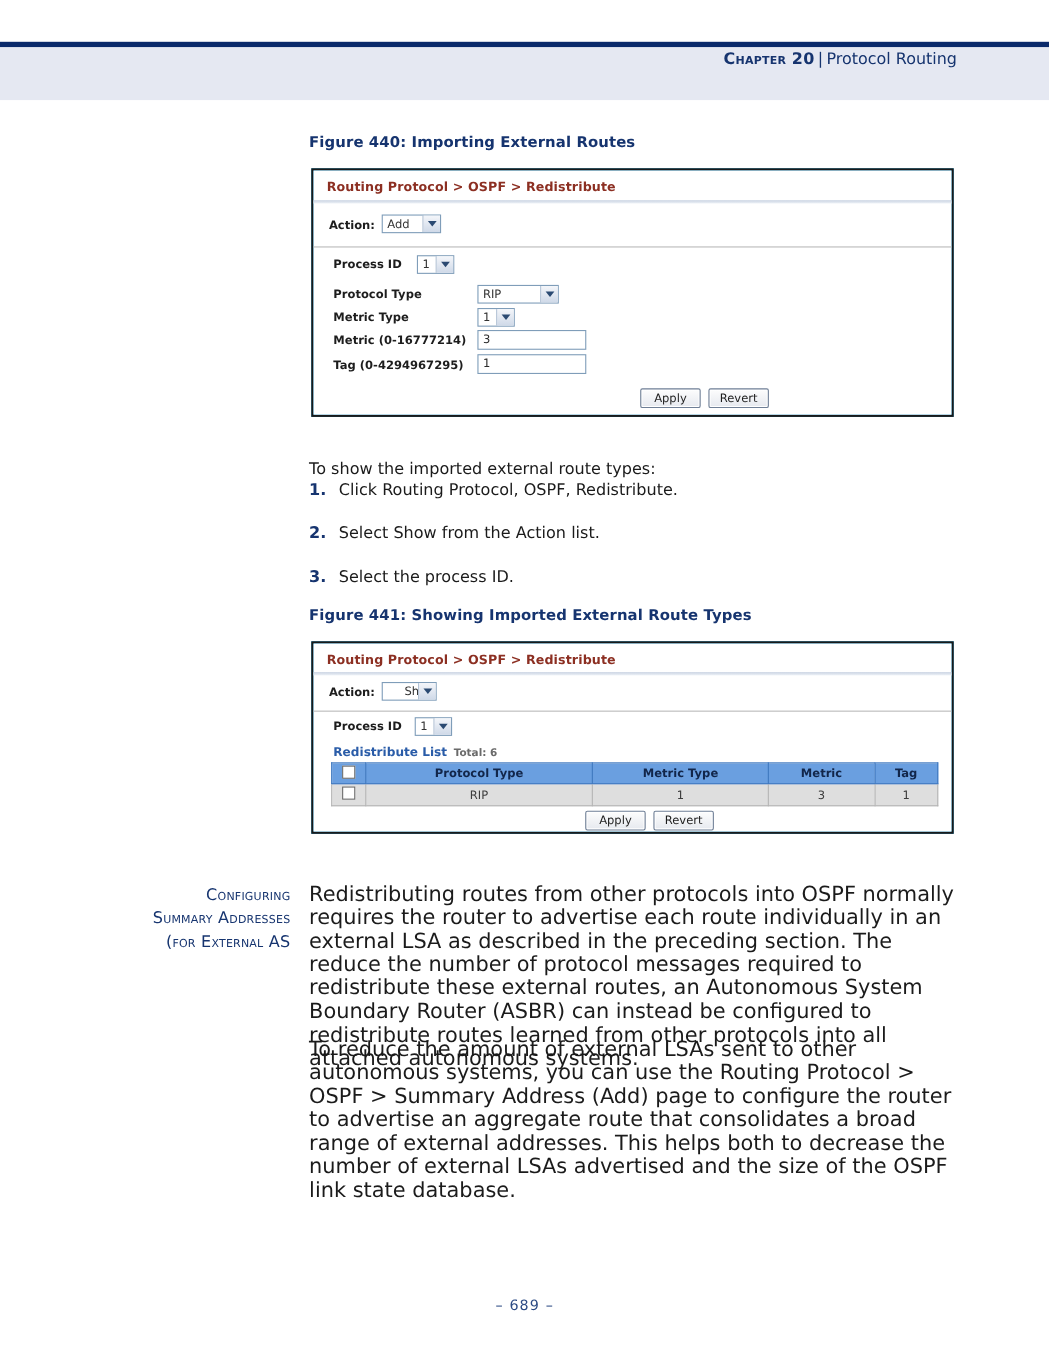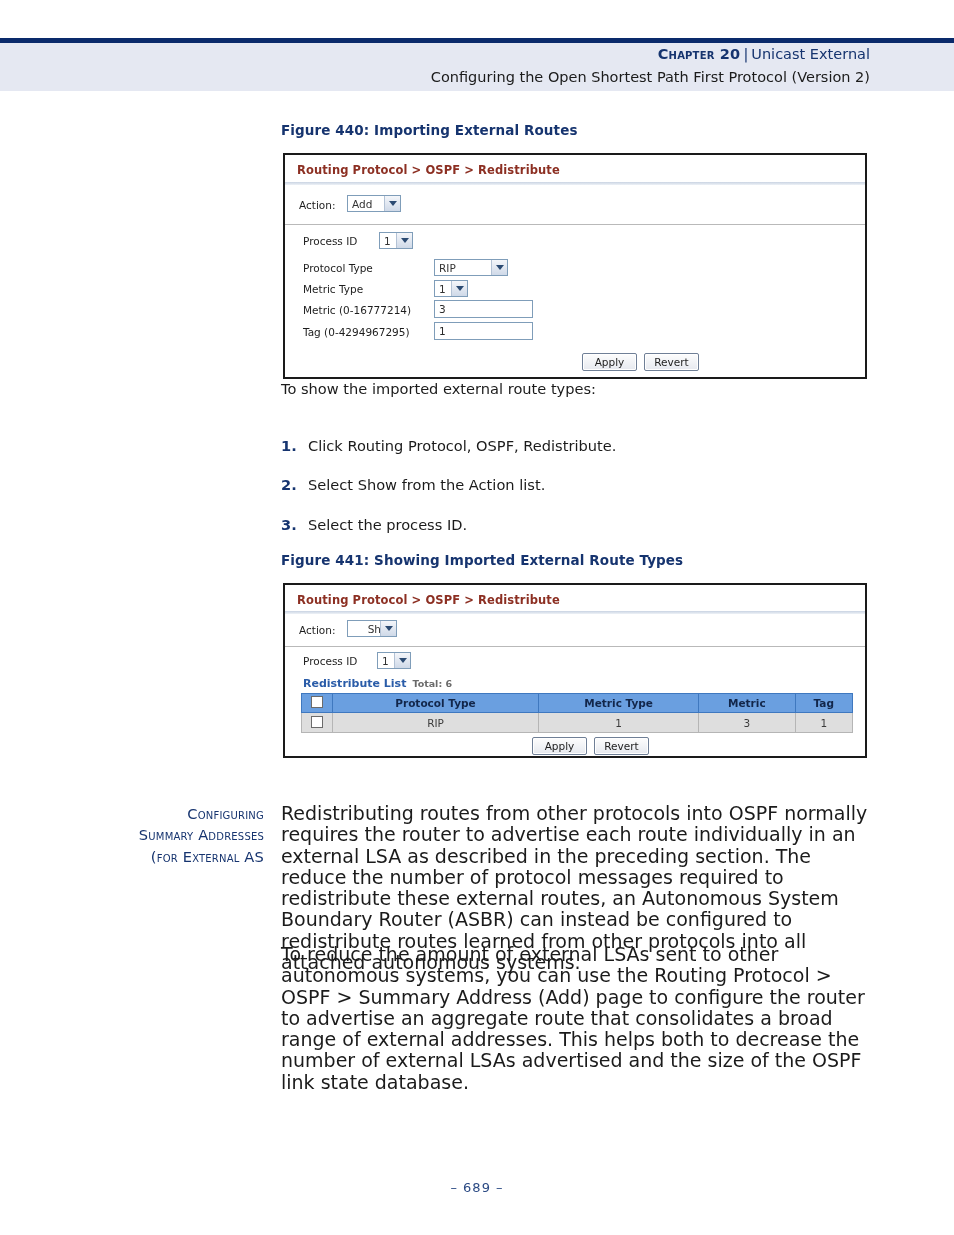--- a/index.html
+++ b/index.html
@@ -84,21 +84,21 @@
   .hr-thin {
     position: absolute;
     left: 0; width: 100%;
     height: 1px;
     background: #b9b9b9;
   }
 
   .field-label {
     position: absolute;
     font-size: 10.5px;
-    font-weight: normal;
+    font-weight: bold;
     color: #1d1d1d;
     white-space: nowrap;
   }
 
   
   .sel {
     position: absolute;
     height: 17px;
     border: 1px solid #7f9db9;
     background: #ffffff;
@@ -251,23 +251,22 @@
     letter-spacing: 1px;
   }
 </style>
 </head>
 <body>
 
 <div class="header-rule"></div>
 <div class="header-band"></div>
 <div class="header-text">
   <div class="hdr-line1">
-    <span class="hdr-chapter">Chapter 20</span><span class="hdr-sep">|</span><span class="hdr-sub">Unicast External</span>
-  </div>
-  <div class="hdr-line2">Configuring the Open Shortest Path First Protocol (Version 2)</div>
+    <span class="hdr-chapter">Chapter 20</span><span class="hdr-sep">|</span><span class="hdr-sub">Protocol Routing</span>
+  </div>
 </div>
 
 <div class="fig-caption" style="top:122px;">Figure 440:  Importing External Routes</div>
 
 <div class="panel" style="left:283px; top:153px; width:584px; height:226px;">
   <div class="panel-inner">
     <div class="panel-title">Routing Protocol &gt; OSPF &gt; Redistribute</div>
     <div class="title-sep" style="top:27px;"></div>
 
     <div class="field-label" style="left:14px; top:44px;">Action:</div>
@@ -307,21 +306,21 @@
     <div class="txtfield" style="left:149px; top:145px; width:99px;">3</div>
 
     <div class="field-label" style="left:18px; top:171px;">Tag (0-4294967295)</div>
     <div class="txtfield" style="left:149px; top:167px; width:99px;">1</div>
 
     <div class="btn" style="left:297px; top:198px; width:55px;">Apply</div>
     <div class="btn" style="left:359px; top:198px; width:55px;">Revert</div>
   </div>
 </div>
 
-<div class="body-text" style="top:378px;">To show the imported external route types:</div>
+<div class="body-text" style="top:416px;">To show the imported external route types:</div>
 
 <div class="step-list" style="top:435px; width:590px;">
   <div class="step">
     <span class="step-num">1.</span>
     <span>Click Routing Protocol, OSPF, Redistribute.</span>
   </div>
   <div class="step">
     <span class="step-num">2.</span>
     <span>Select Show from the Action list.</span>
   </div>

